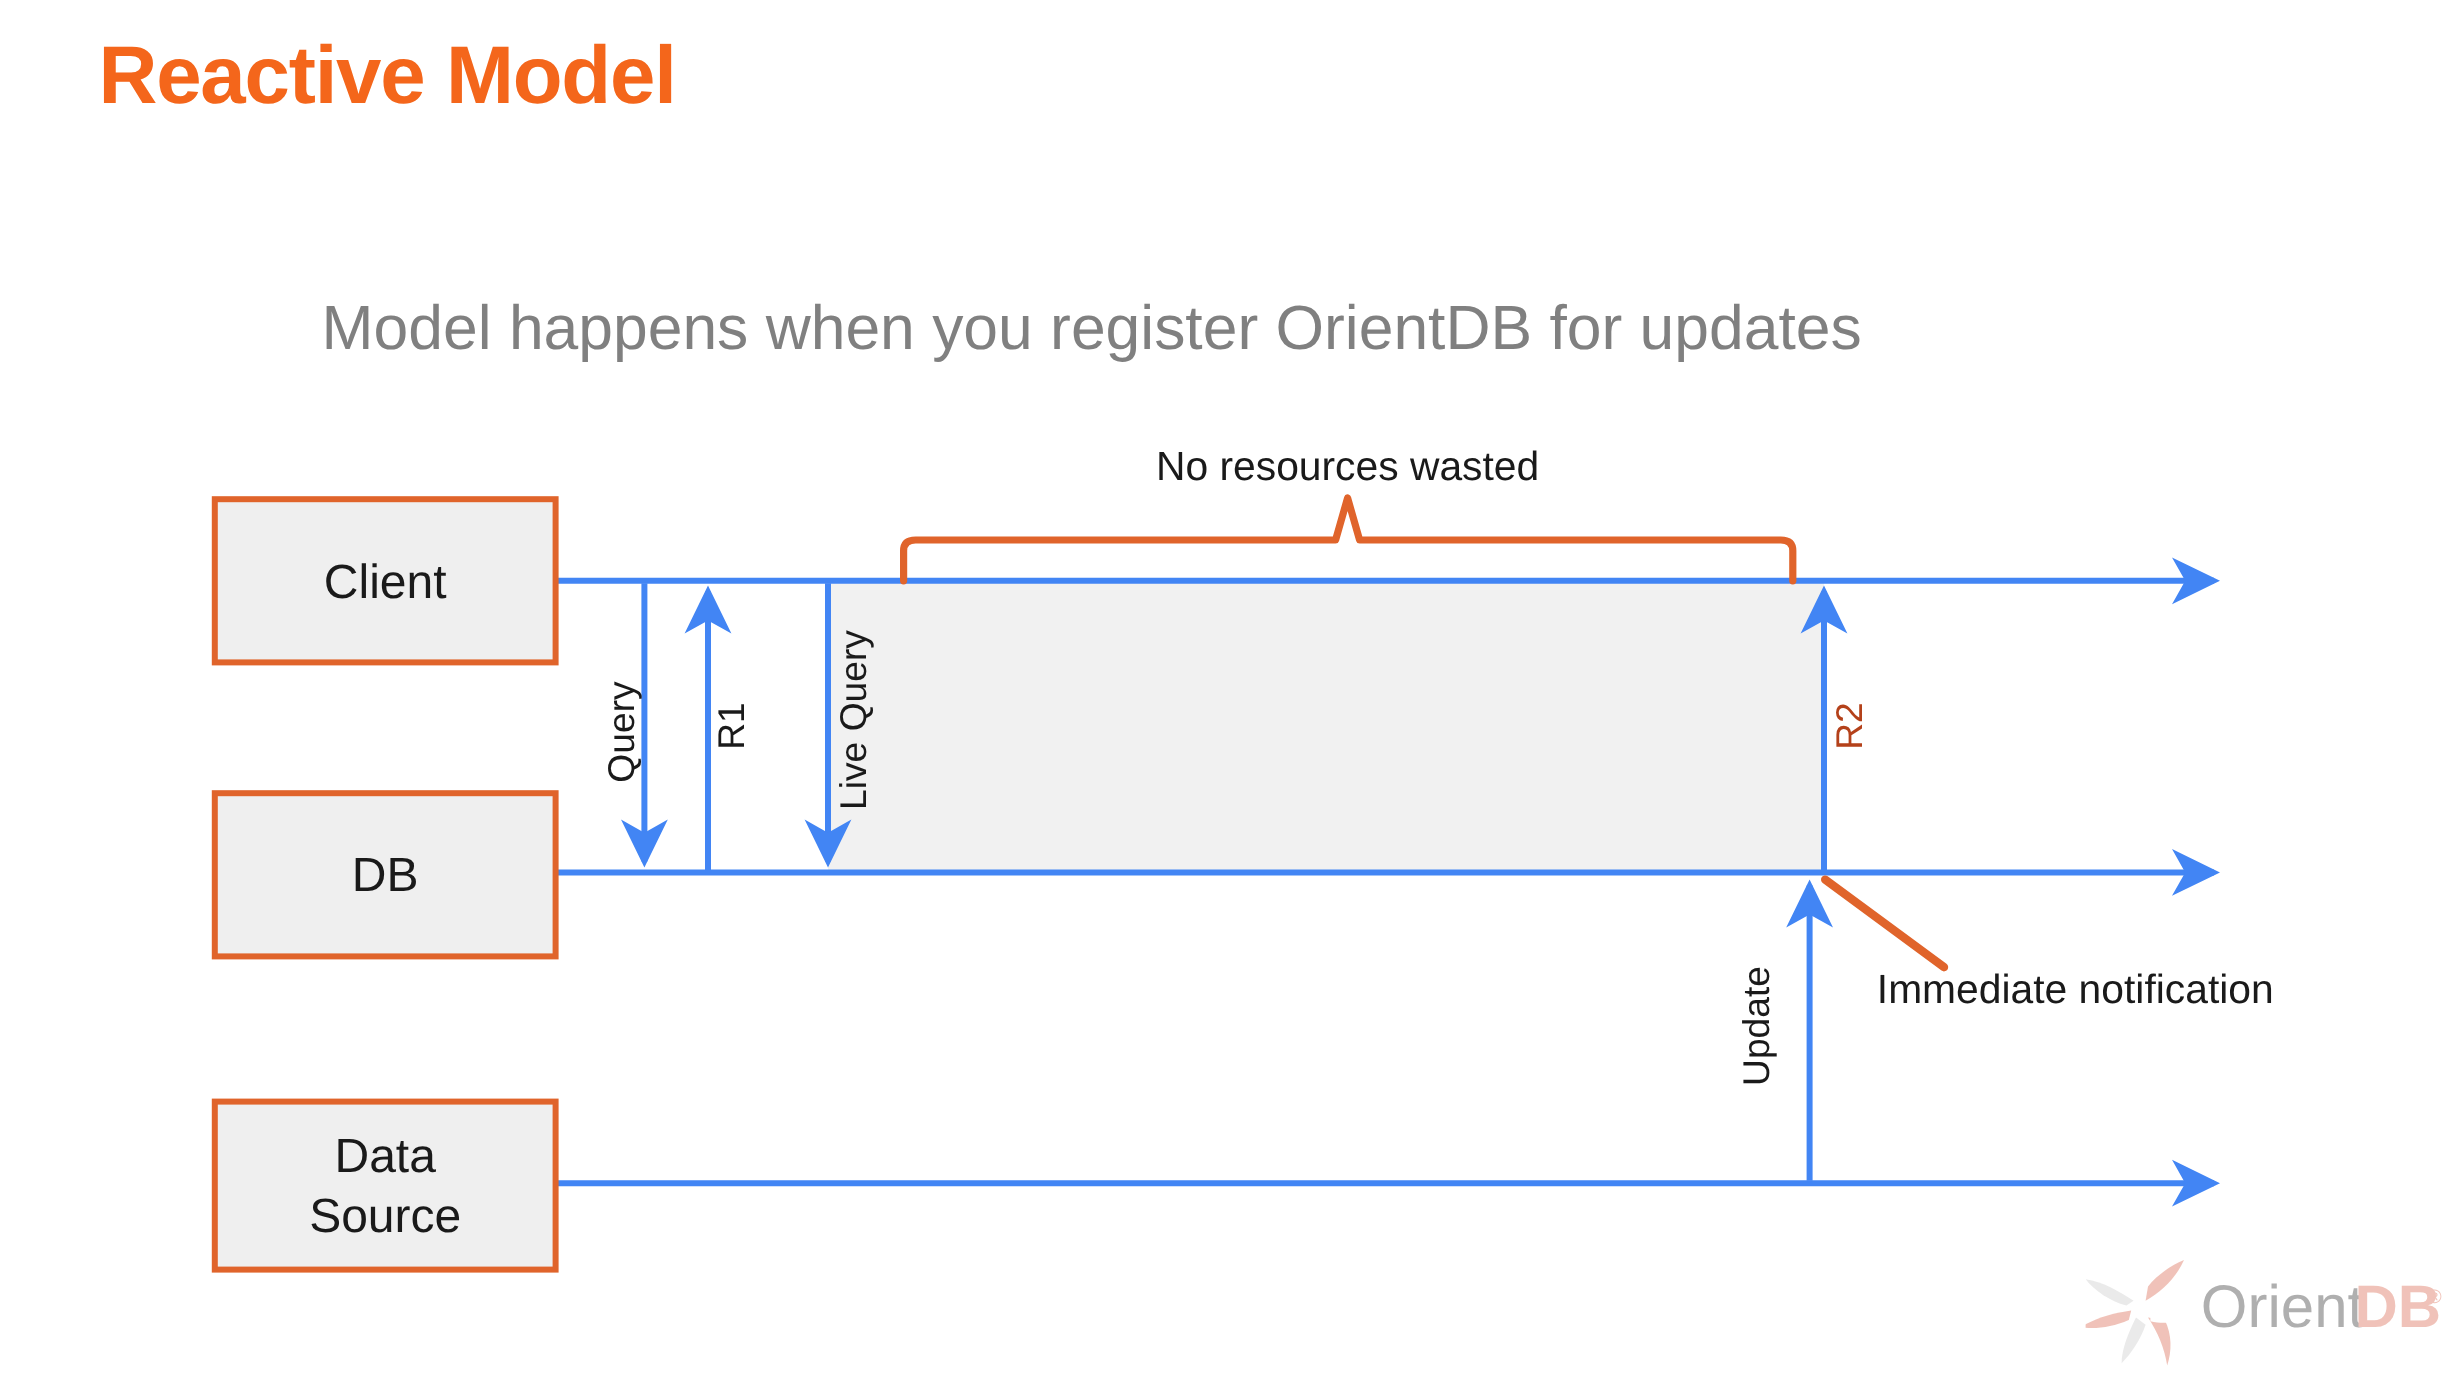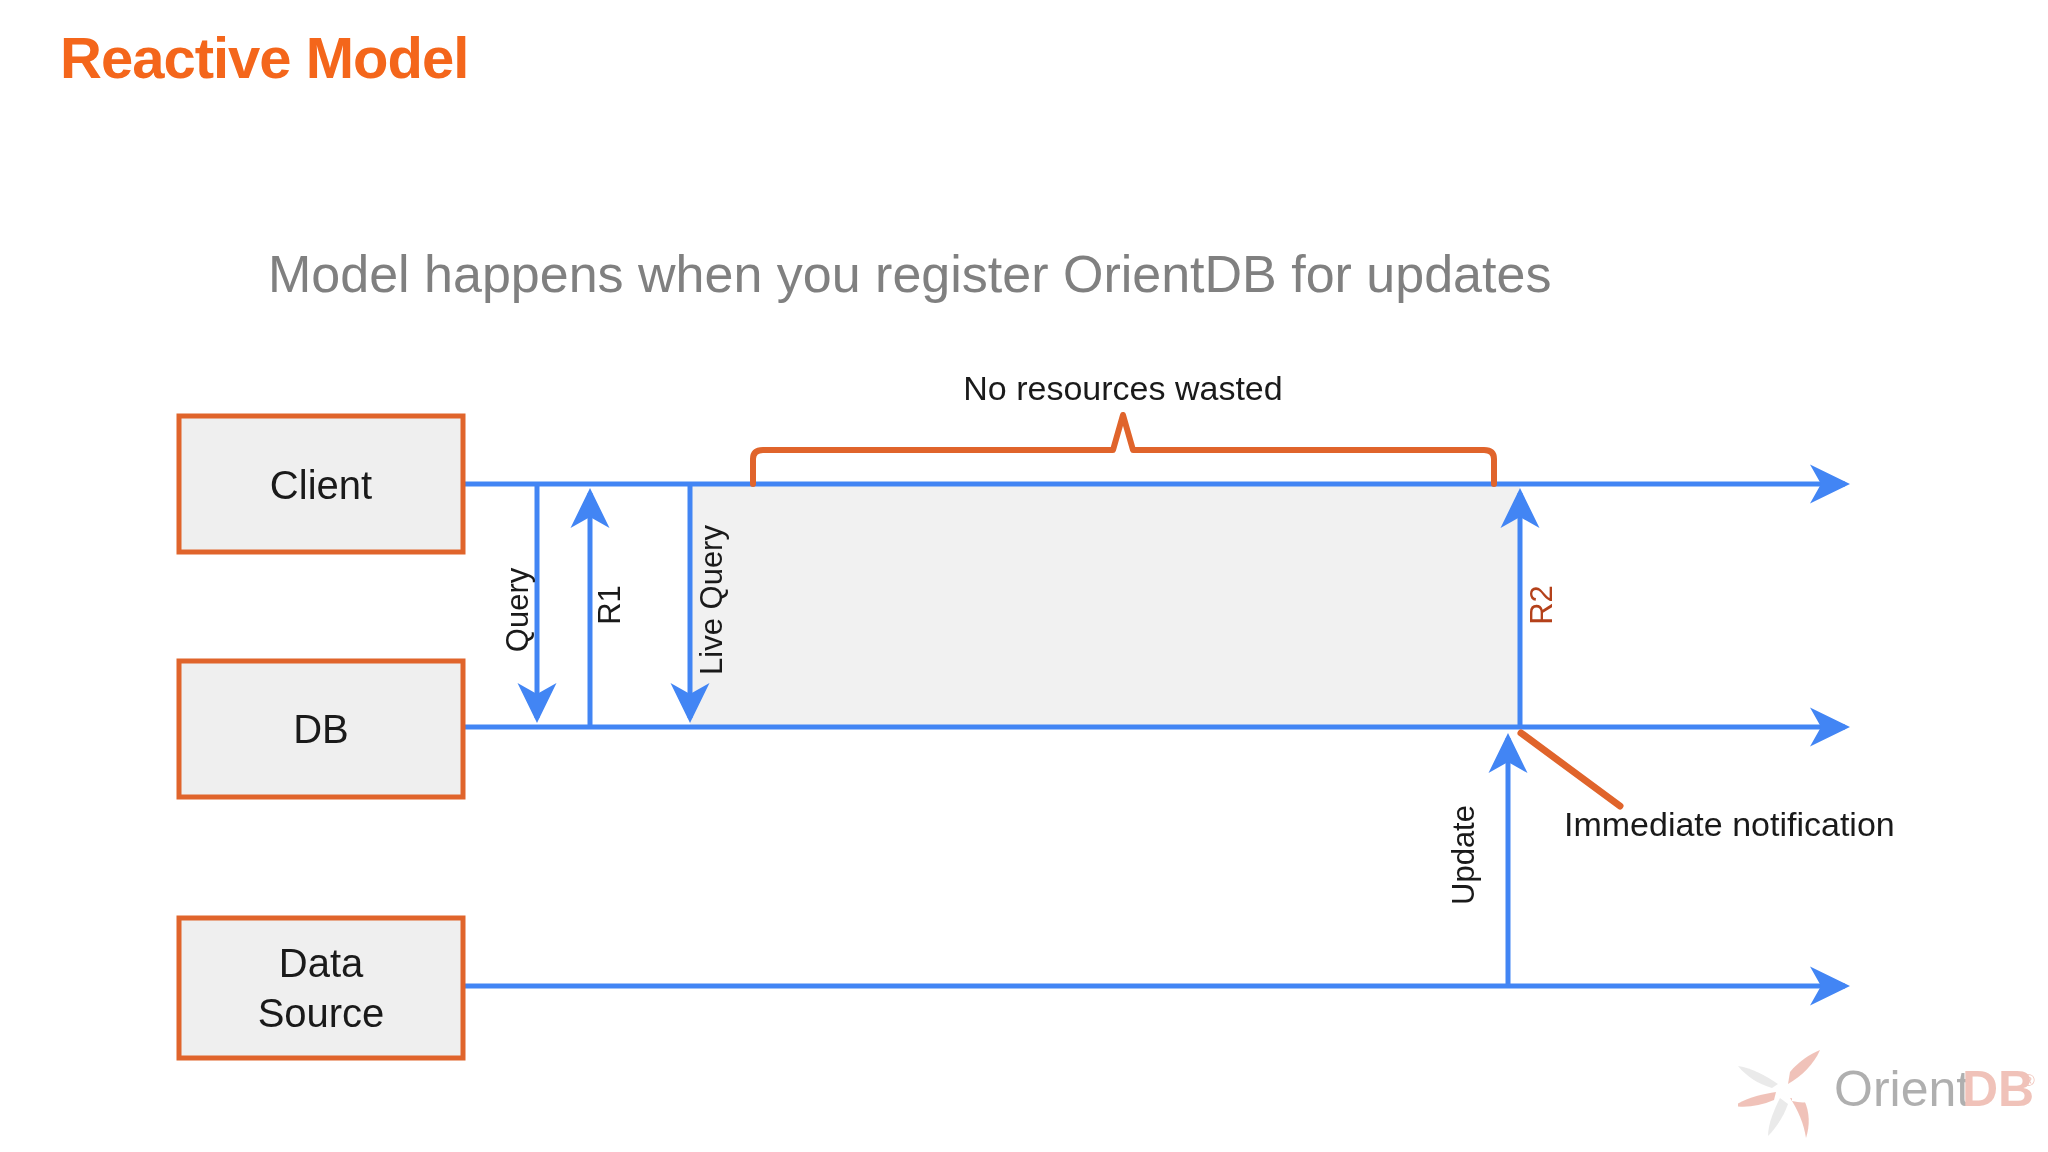--- a/index.html
+++ b/index.html
@@ -12,23 +12,23 @@
     height: 1152px;
     position: relative;
     overflow: hidden;
     font-family: "Liberation Sans", sans-serif;
     background: #ffffff;
   }
 
   
   #slide-title {
     position: absolute;
-    left: 60px;
+    left: 82px;
     top: 28px;
-    font-size: 58px;
+    font-size: 68px;
     font-weight: bold;
     color: #F4661B;
     letter-spacing: -1px;
     line-height: 1.05;
     white-space: nowrap;
   }
 
   
   #slide-subtitle {
     position: absolute;

